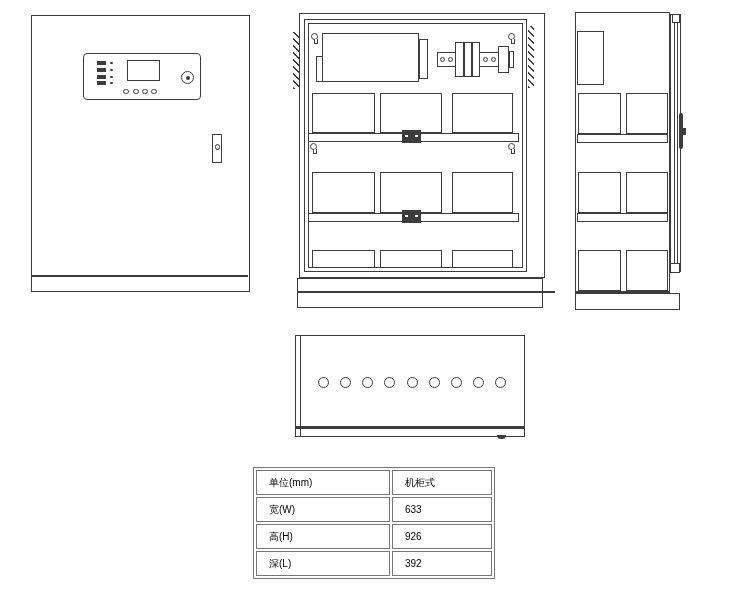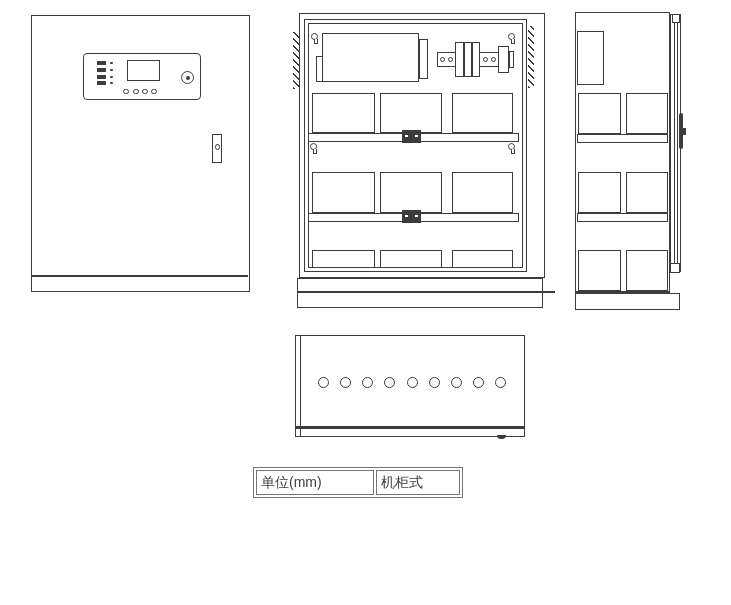--- a/index.html
+++ b/index.html
@@ -19,21 +19,21 @@
               border:1px solid var(--ln);border-radius:50%;background:#fff;}
   .kh::after{content:"";position:absolute;left:2.5px;top:6px;width:2px;height:4px;
              border:1px solid var(--ln);border-top:none;background:#fff;}
   .clip{background:var(--ln);}
   .clip::before{content:"";position:absolute;left:3px;top:5px;width:3px;height:2px;background:#fff;}
   .clip::after{content:"";position:absolute;right:3px;top:5px;width:3px;height:2px;background:#fff;}
   .tbl-title{position:absolute;left:253px;top:446px;width:204px;text-align:center;
              font-size:14px;color:#2e2e2e;}
   table.dim{position:absolute;left:253px;top:467px;border-collapse:separate;border-spacing:2px;
             border:1px solid #767676;background:#fff;}
-  table.dim td{border:1px solid #767676;font-size:14px;color:#404040;padding:2px 4px;height:19px;
+  table.dim td{border:1px solid #767676;font-size:10px;color:#000000;padding:2px 12px;height:19px;
                vertical-align:middle;background:#fff;}
   td.col1{width:108px;} td.col2{width:74px;}
 </style>
 </head>
 <body>
 
 <div class="stage">
 
   <div class="a b" style="left:31px;top:15px;width:219px;height:277px;">
     <div class="a f" style="left:0;top:259px;width:216px;height:2px;"></div>
@@ -149,16 +149,28 @@
     <div class="a f" style="left:202px;top:100px;width:9px;height:4px;border-radius:0 0 4px 4px;"></div>
   </div>
 
 
   <table class="dim">
     <tbody>
         <tr>
       <td class="col1">单位(mm)</td>
       <td class="col2">机柜式</td>
     </tr>
+    <tr>
+      <td class="col1">宽(W)</td>
+      <td class="col2">633</td>
+    </tr>
+    <tr>
+      <td class="col1">高(H)</td>
+      <td class="col2">926</td>
+    </tr>
+    <tr>
+      <td class="col1">深(L)</td>
+      <td class="col2">392</td>
+    </tr>
   </tbody>
     </table>
 
 </div>
 
 </body></html>

